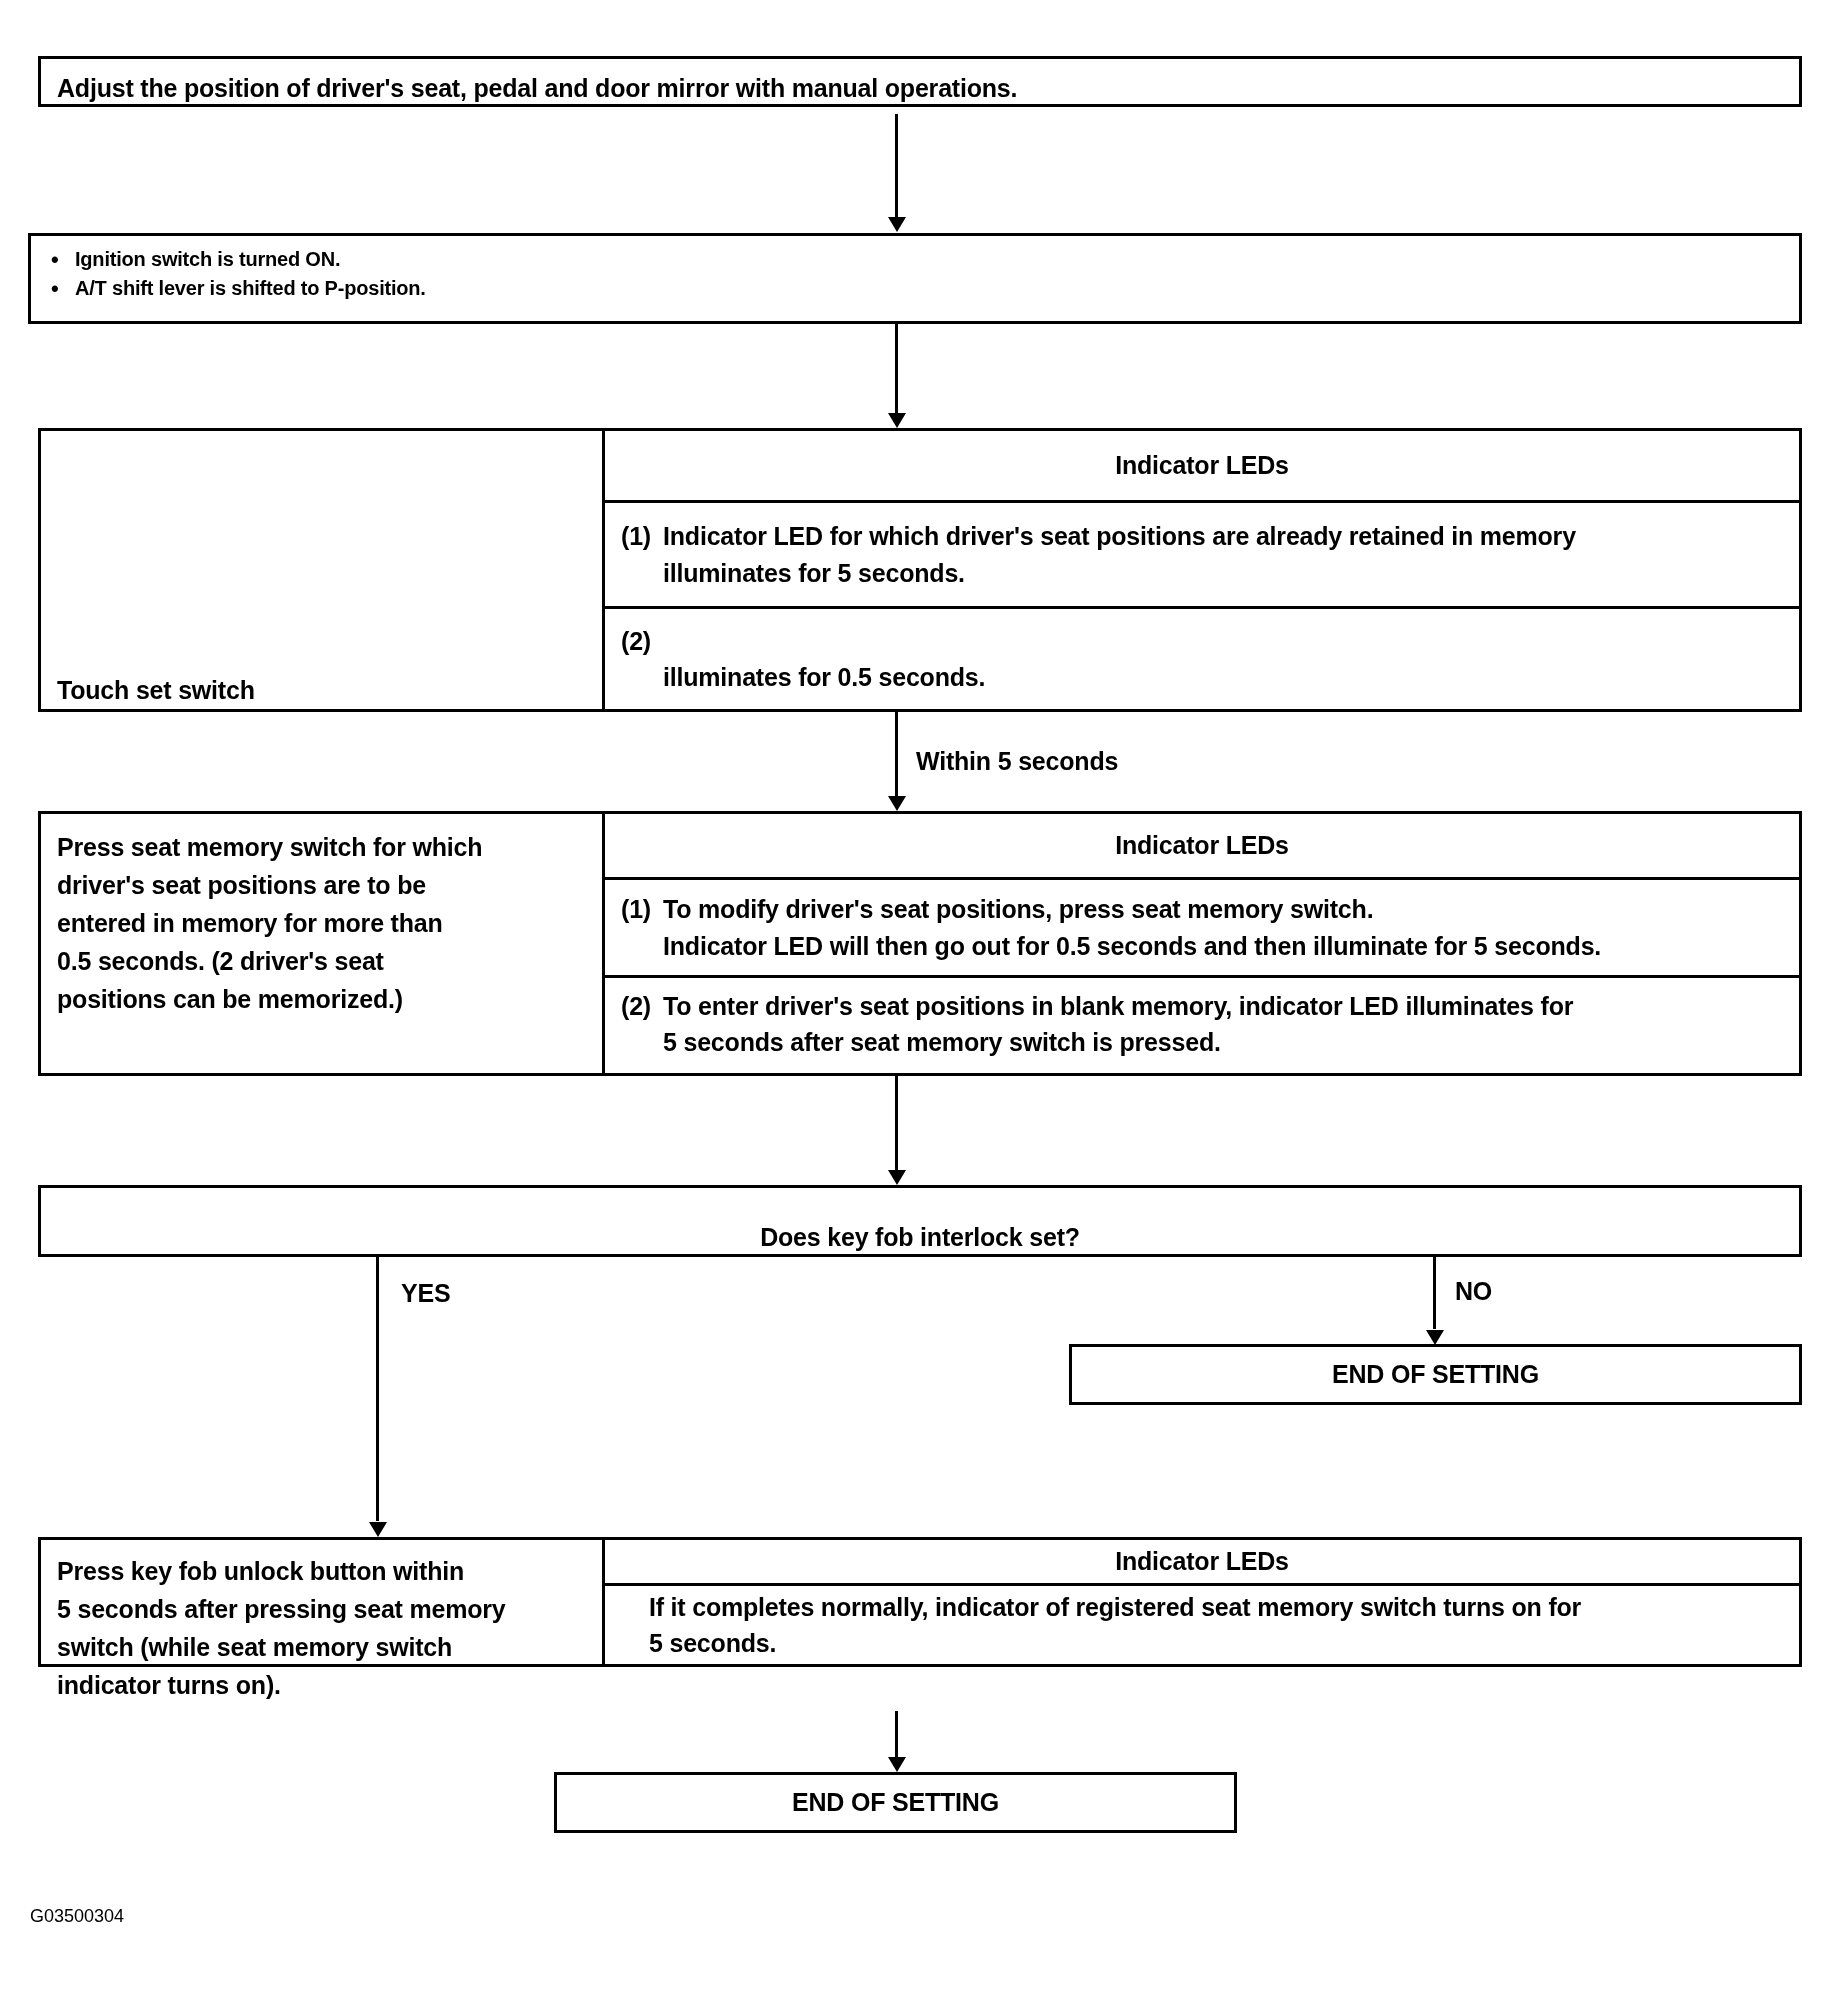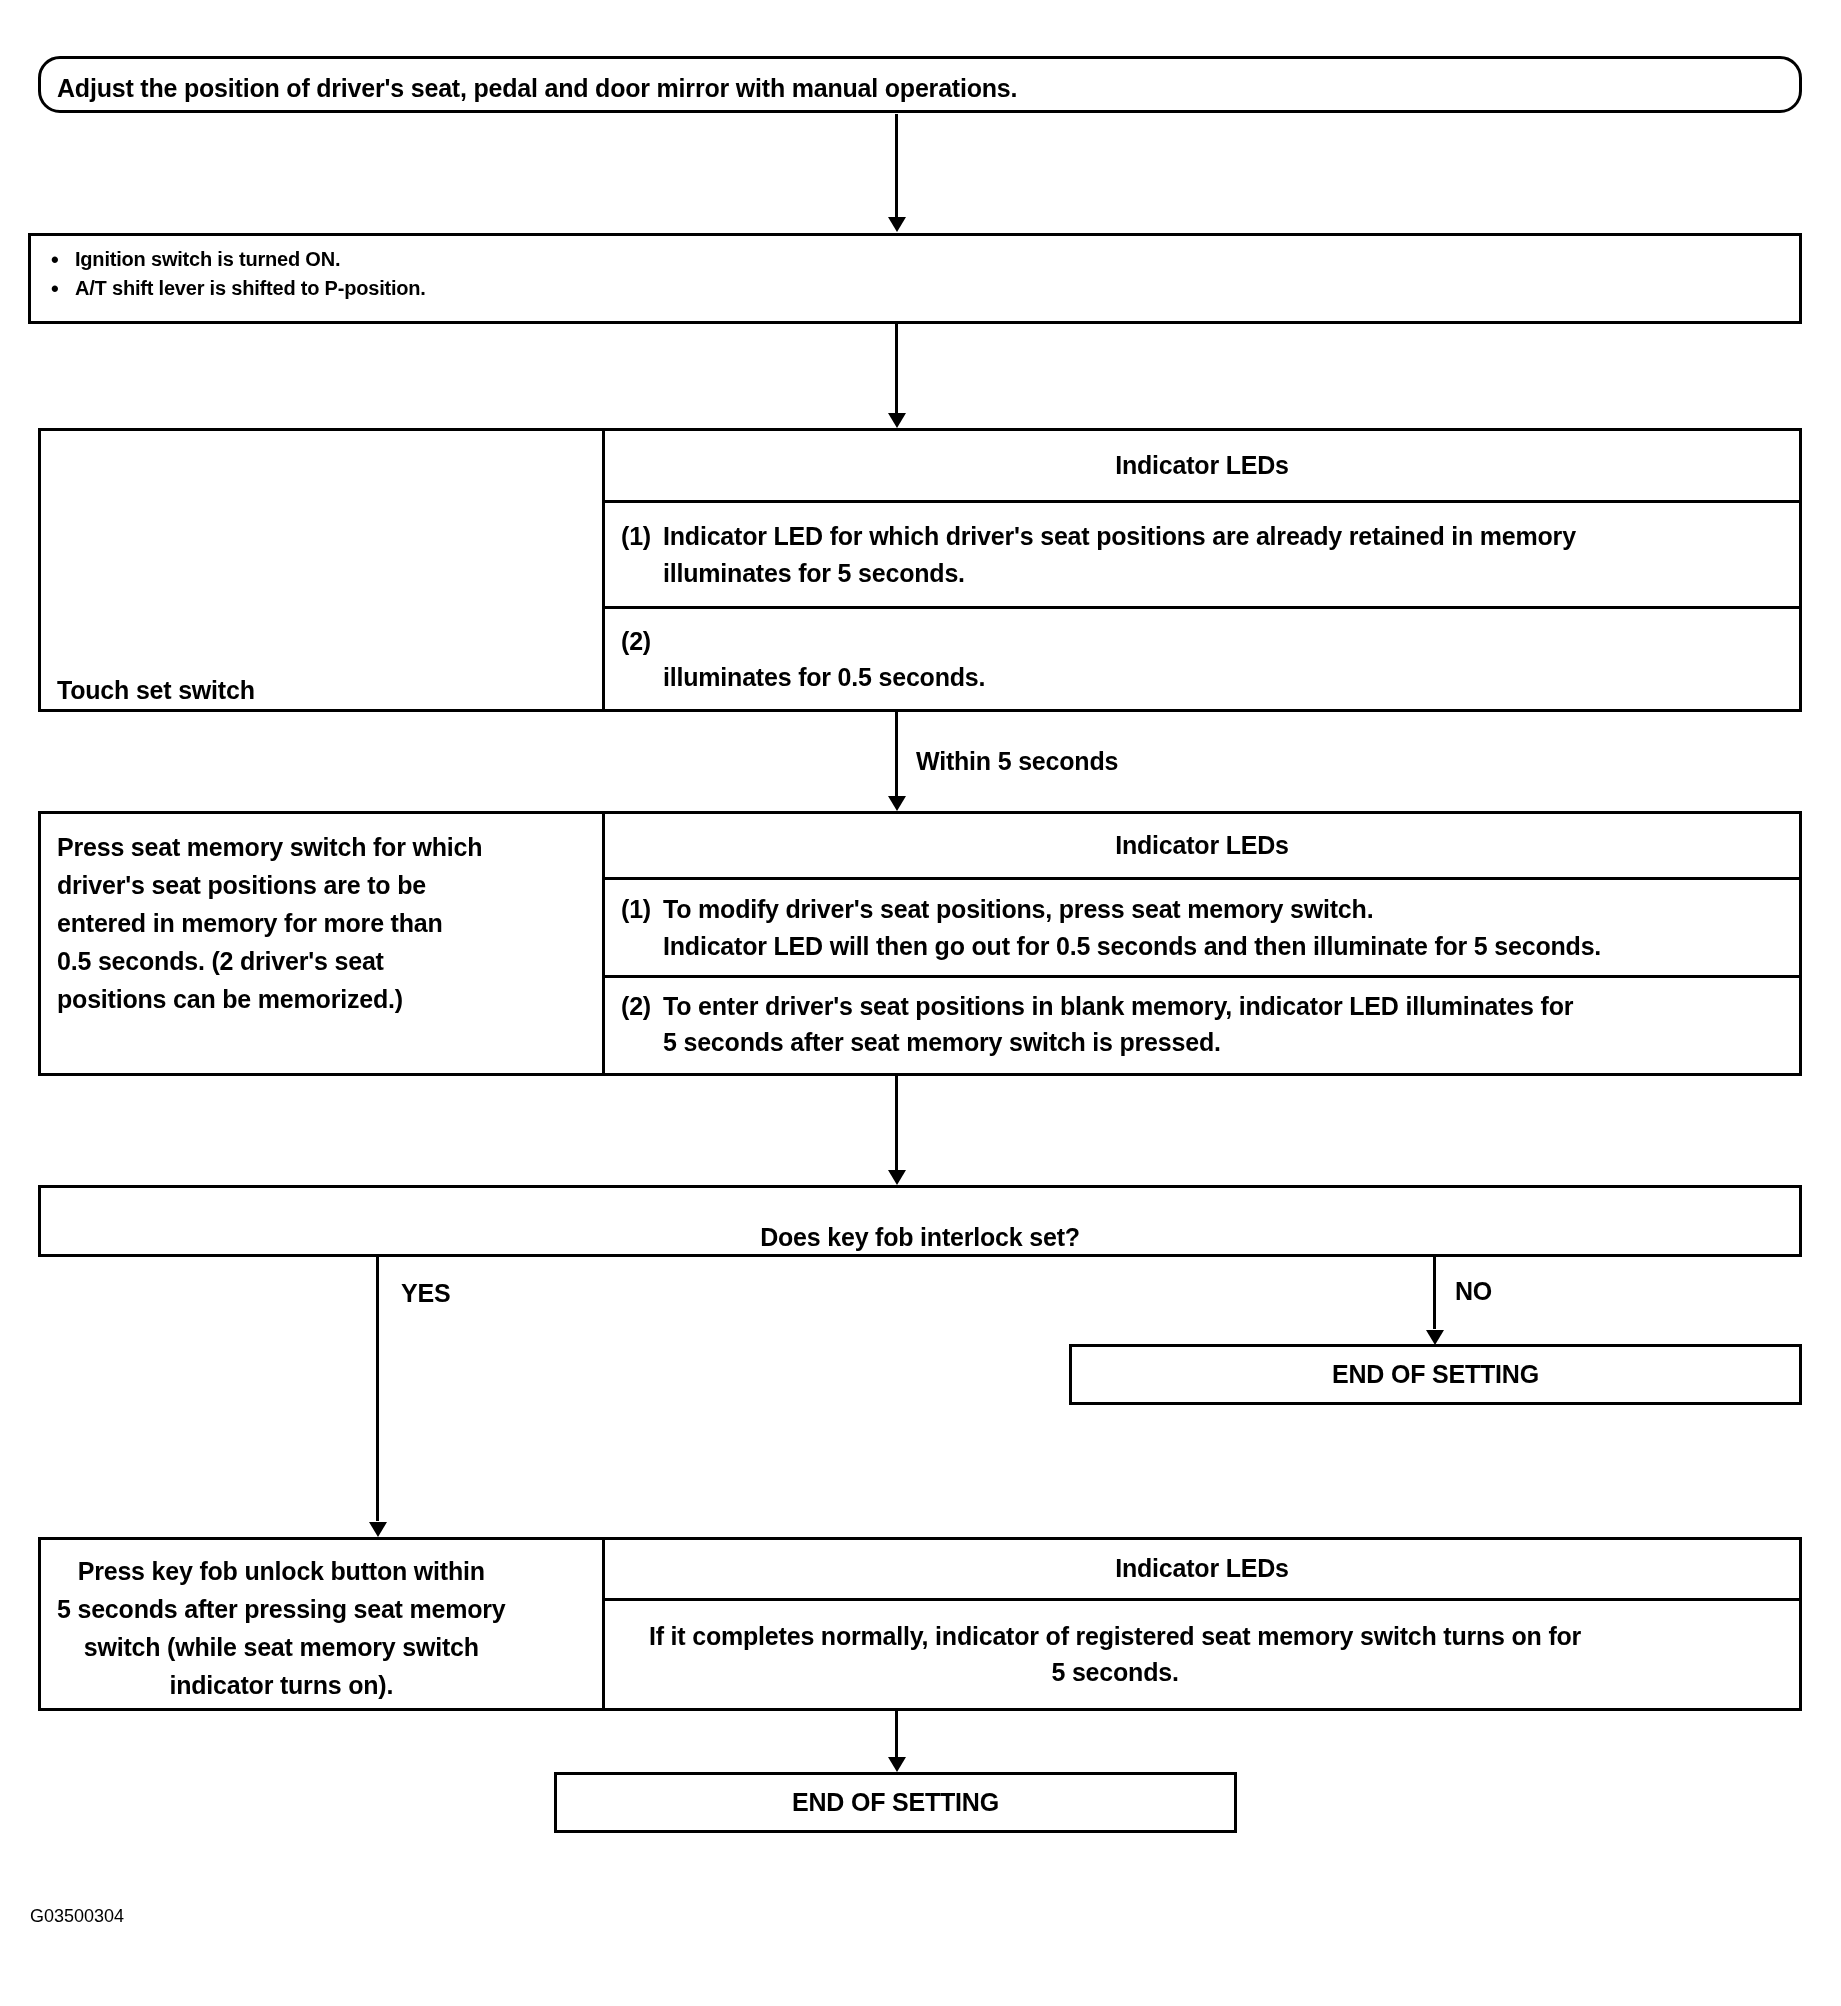--- a/index.html
+++ b/index.html
@@ -34,22 +34,21 @@
     font-weight: bold;
     line-height: 1.33;
     letter-spacing: -0.2px;
   }
 
   
   #box-adjust {
     left: 38px;
     top: 56px;
     width: 1764px;
-    height: 57px;
-    border-radius: 22px;
+    height: 51px;
   }
   #box-adjust .inner {
     padding: 13px 0 0 16px;
   }
 
   
   #box-conditions {
     left: 28px;
     top: 233px;
     width: 1774px;
@@ -188,22 +187,21 @@
     display: flex;
     align-items: center;
     justify-content: center;
   }
 
   
   #tbl-keyfob {
     left: 38px;
     top: 1537px;
     width: 1764px;
-    height: 174px;
-    text-align: center;
+    height: 130px;
   }
   #tbl-keyfob .tbl-left { width: 564px; }
   #tbl-keyfob .tbl-head { height: 62px; }
   #tbl-keyfob .tbl-row  { height: 109px; margin-left: 28px; }
 
   
   #box-end-final {
     left: 554px;
     top: 1772px;
     width: 683px;

